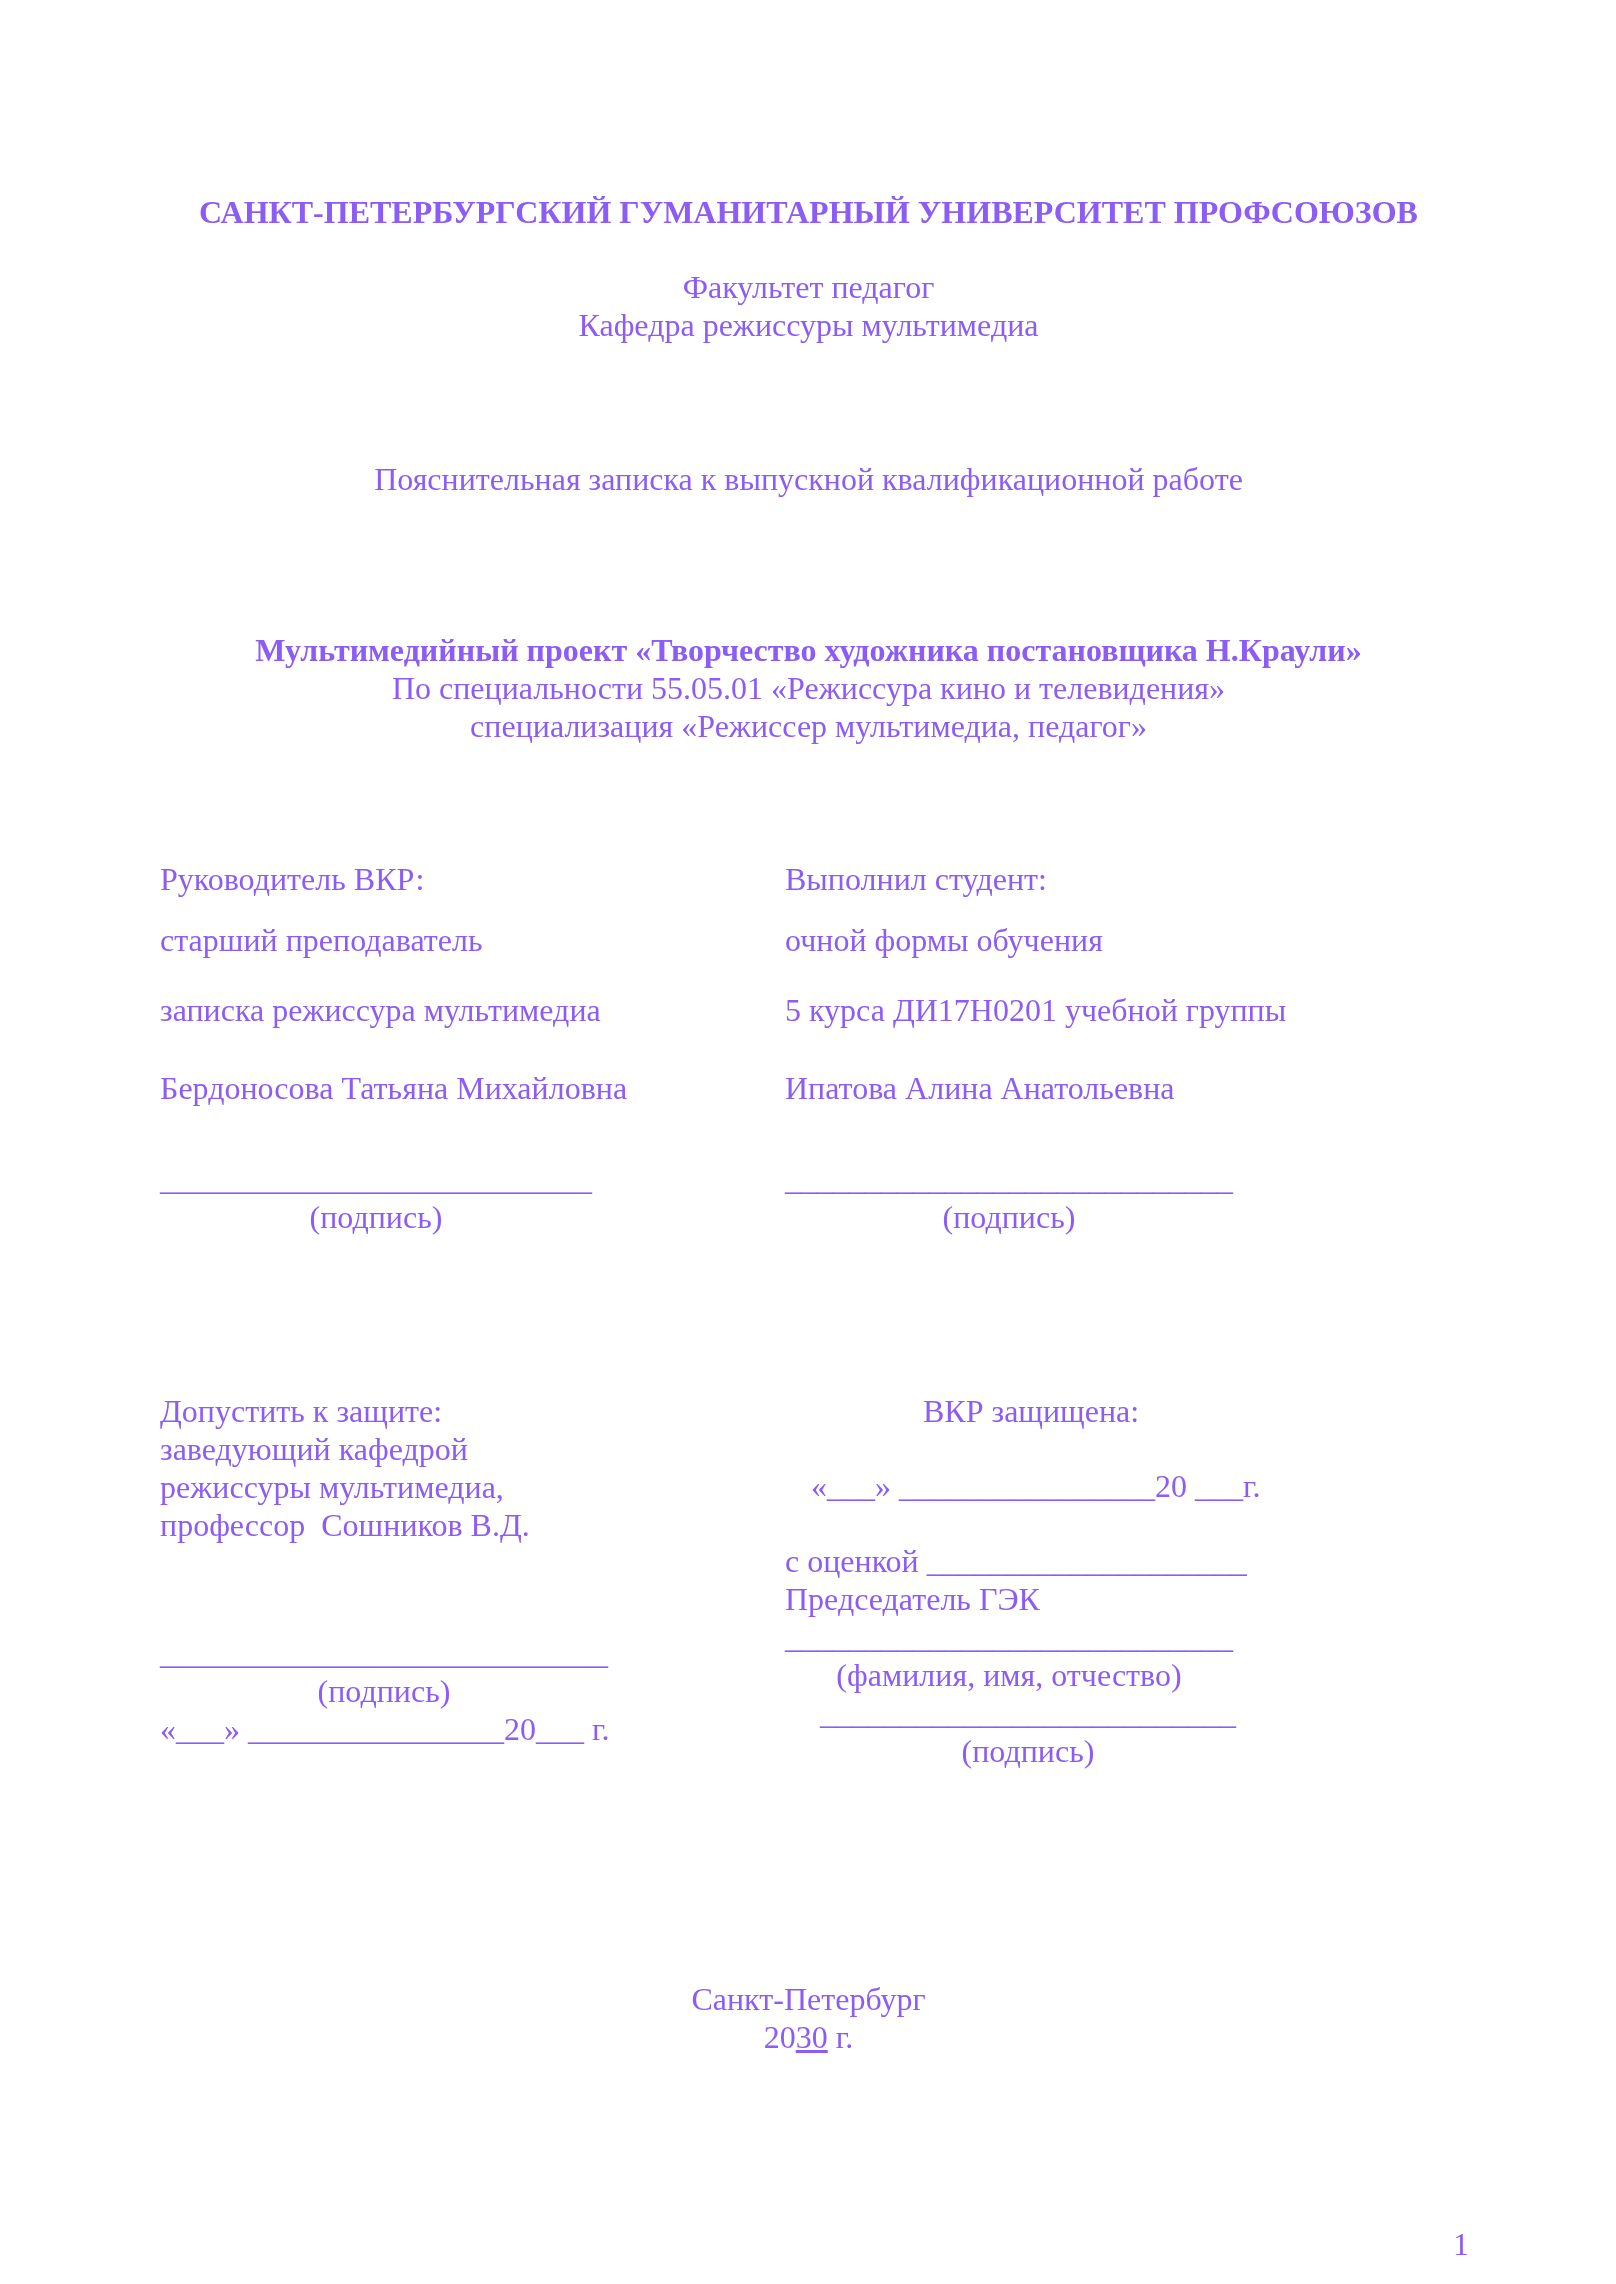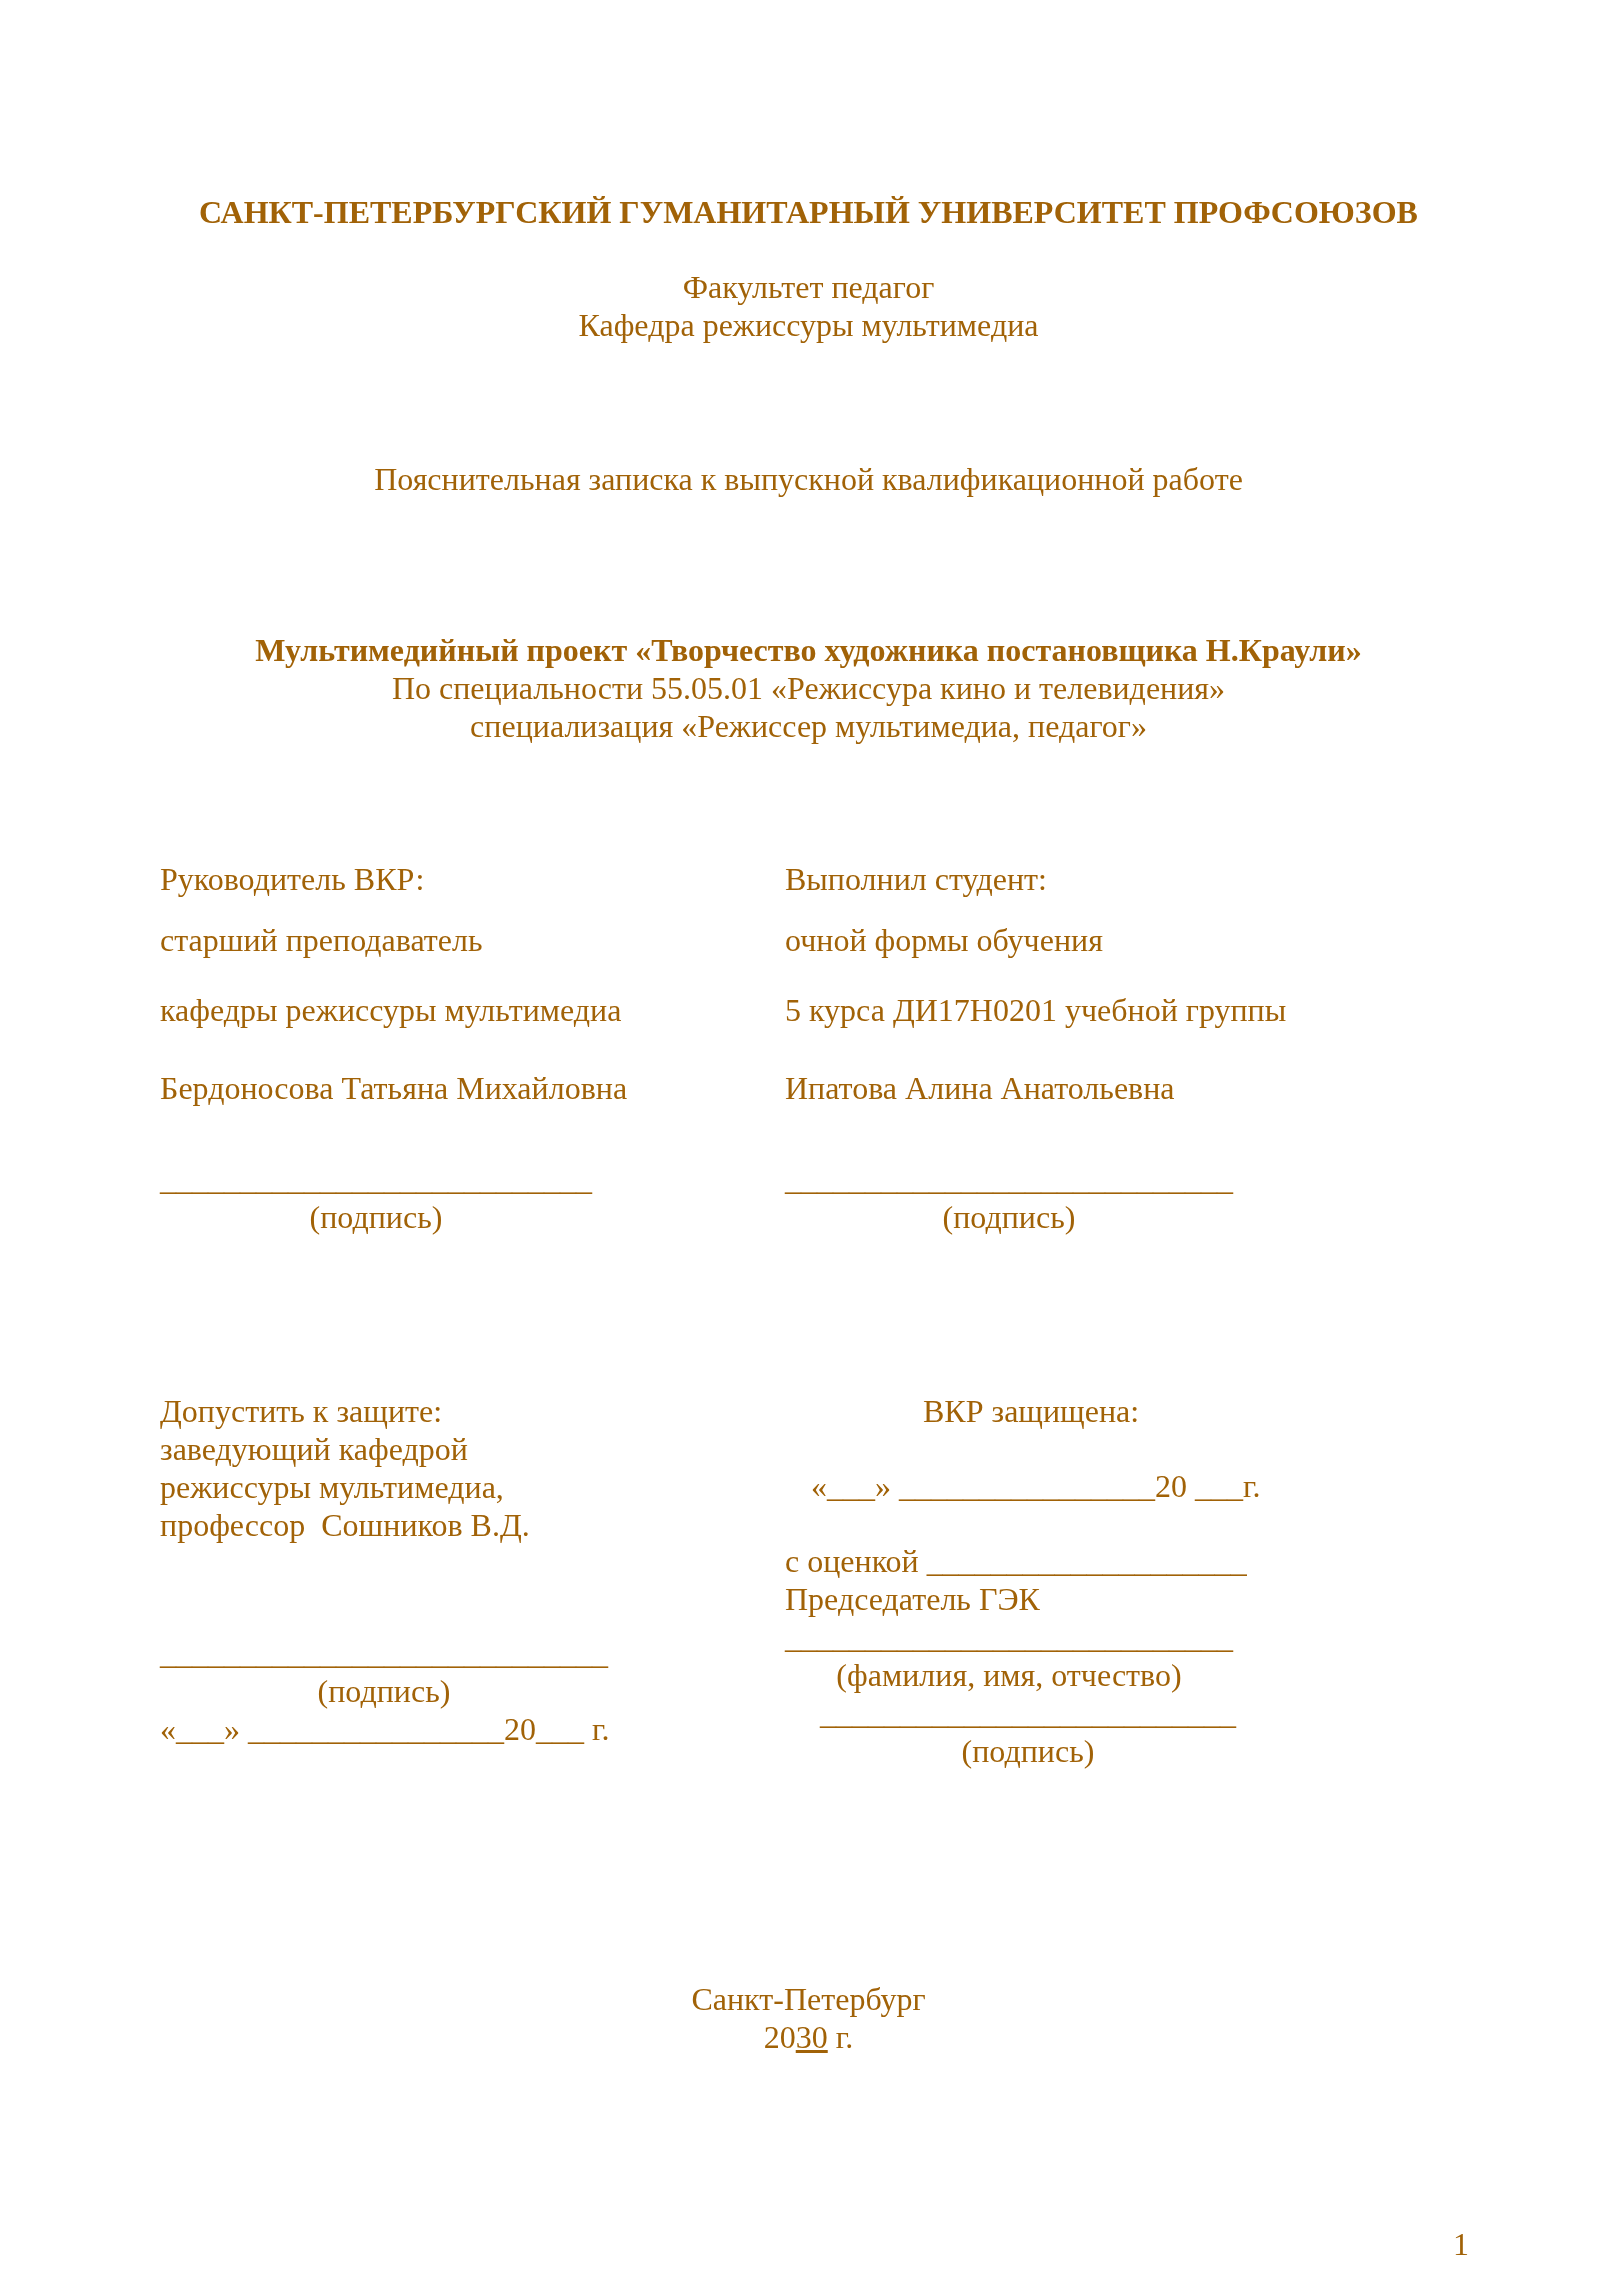--- a/index.html
+++ b/index.html
@@ -5,21 +5,21 @@
   html, body {
     margin: 0;
     padding: 0;
     background: #ffffff;
   }
   .page {
     position: relative;
     width: 1617px;
     height: 2284px;
     background: #ffffff;
-    color: #a16207;
+    color: #8b5cf6;
     font-family: "Liberation Serif", "DejaVu Serif", serif;
     font-size: 32px;
     line-height: 38px;
     box-sizing: border-box;
     overflow: hidden;
   }
   .content {
     padding: 0 160px;
   }
   p {
@@ -87,21 +87,21 @@
     <p class="center doc-type">Пояснительная записка к выпускной квалификационной работе</p>
 
     <p class="center bold project-title">Мультимедийный проект «Творчество художника постановщика Н.Краули»</p>
     <p class="center">По специальности 55.05.01 «Режиссура кино и телевидения»</p>
     <p class="center">специализация «Режиссер мультимедиа, педагог»</p>
 
     <div class="columns columns-1">
       <div>
         <p>Руководитель ВКР:</p>
         <p class="gap-a">старший преподаватель</p>
-        <p class="gap-b">кафедры режиссуры мультимедиа</p>
+        <p class="gap-b">записка режиссура мультимедиа</p>
         <p class="gap-c">Бердоносова Татьяна Михайловна</p>
         <div class="sig-block gap-d">
           <div class="line">___________________________</div>
           <div>(подпись)</div>
         </div>
       </div>
       <div>
         <p>Выполнил студент:</p>
         <p class="gap-a">очной формы обучения</p>
         <p class="gap-b">5 курса ДИ17Н0201 учебной группы</p>

